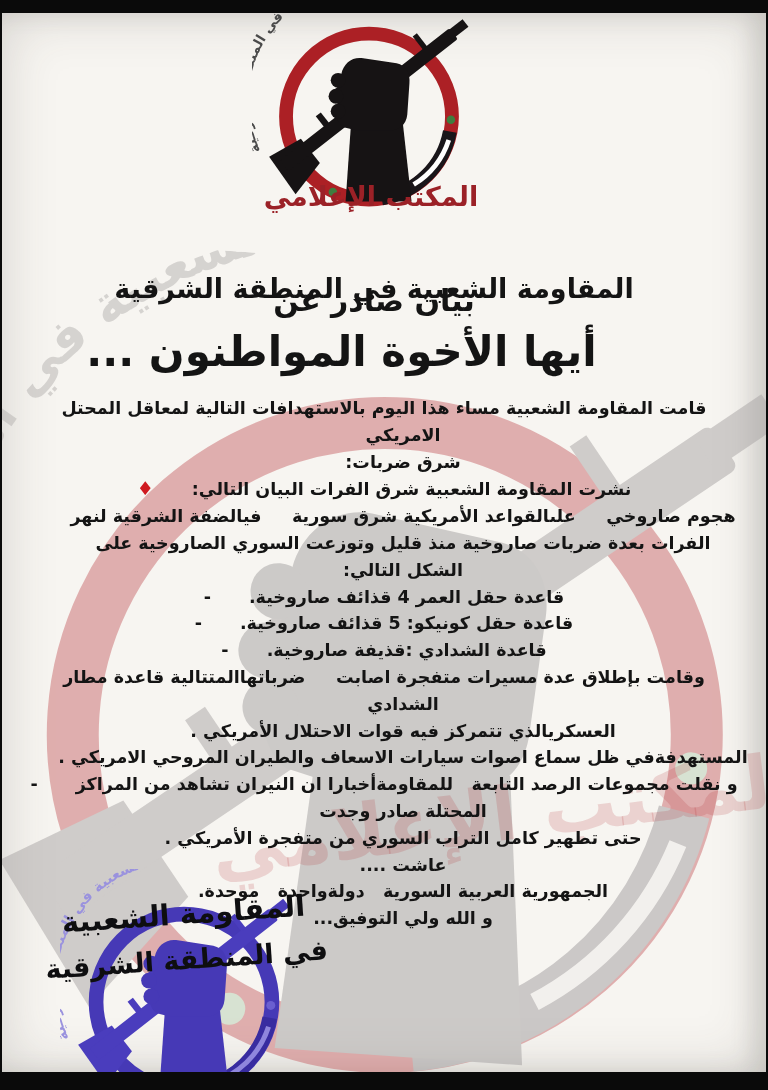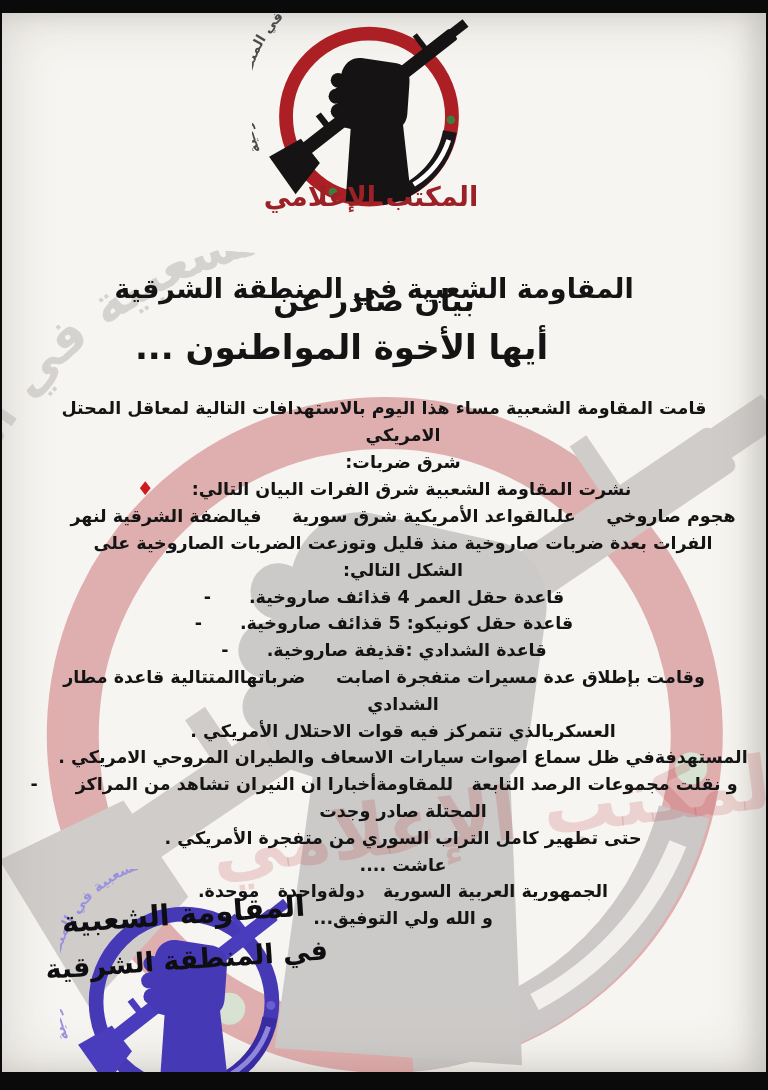--- a/index.html
+++ b/index.html
@@ -26,21 +26,21 @@
   .emblem-top{position:absolute;left:250px;top:-22px;width:234px;height:234px;z-index:3;}
   .emblem-bottom{position:absolute;left:58px;top:856px;width:248px;height:248px;z-index:2;}
   
   .media-office{position:absolute;left:0;right:26px;top:168px;z-index:4;
     text-align:center;font-size:27px;font-weight:bold;color:var(--accent-red,#9b2127);direction:rtl;}
   .head1{position:absolute;left:0;right:20px;top:222px;z-index:4;text-align:center;
     font-size:30px;font-weight:bold;color:var(--ink,#141414);direction:rtl;margin-top:48px;}
   .head2{position:absolute;left:0;right:20px;top:260px;z-index:4;text-align:center;
     font-size:27px;font-weight:bold;color:var(--ink,#141414);direction:rtl;}
   .salutation{position:absolute;left:0;right:85px;top:314px;z-index:4;text-align:center;
-    font-size:34px;font-weight:bold;color:var(--ink,#141414);direction:rtl;}
+    font-size:42px;font-weight:bold;color:var(--ink,#141414);direction:rtl;}
   .body-lines{position:absolute;left:14px;right:14px;top:382px;z-index:4;}
   .body-line{text-align:center;font-size:17.5px;font-weight:bold;line-height:26.8px;
     color:var(--ink,#141414);direction:ltr;}
   .body-line .marker{white-space:pre;}
   .body-line .marker.diamond{color:var(--diamond-red,#cf1a20);font-size:19px;}
   .body-line .ar{white-space:pre-wrap;margin-left:38px;}
   .signature{position:absolute;left:28px;top:878px;width:310px;z-index:5;
     transform:rotate(-4deg);text-align:center;direction:rtl;
     font-weight:bold;color:#0e0e10;}
   .signature .sig1{font-size:29px;line-height:46px;}
@@ -117,21 +117,21 @@
 
     <div class="body-line">
       <span class="marker diamond">♦</span><span class="ar" dir="rtl">نشرت المقاومة الشعبية شرق الفرات البيان التالي:</span>
     </div>
 
     <div class="body-line">
       <span class="marker"></span><span class="ar" dir="rtl">هجوم صاروخي     علىالقواعد الأمريكية شرق سورية     فيالضفة الشرقية لنهر</span>
     </div>
 
     <div class="body-line">
-      <span class="marker"></span><span class="ar" dir="rtl">الفرات بعدة ضربات صاروخية منذ قليل وتوزعت الضربات الصاروخية على</span>
+      <span class="marker"></span><span class="ar" dir="rtl">الفرات بعدة ضربات صاروخية منذ قليل وتوزعت السوري الصاروخية على</span>
     </div>
 
     <div class="body-line">
       <span class="marker"></span><span class="ar" dir="rtl">الشكل التالي:</span>
     </div>
 
     <div class="body-line">
       <span class="marker">-</span><span class="ar" dir="rtl">قاعدة حقل العمر 4 قذائف صاروخية.</span>
     </div>
 

